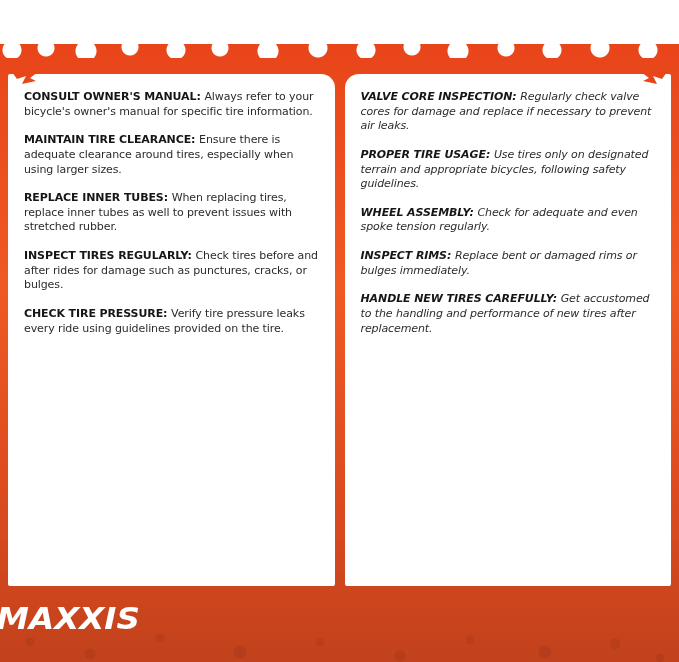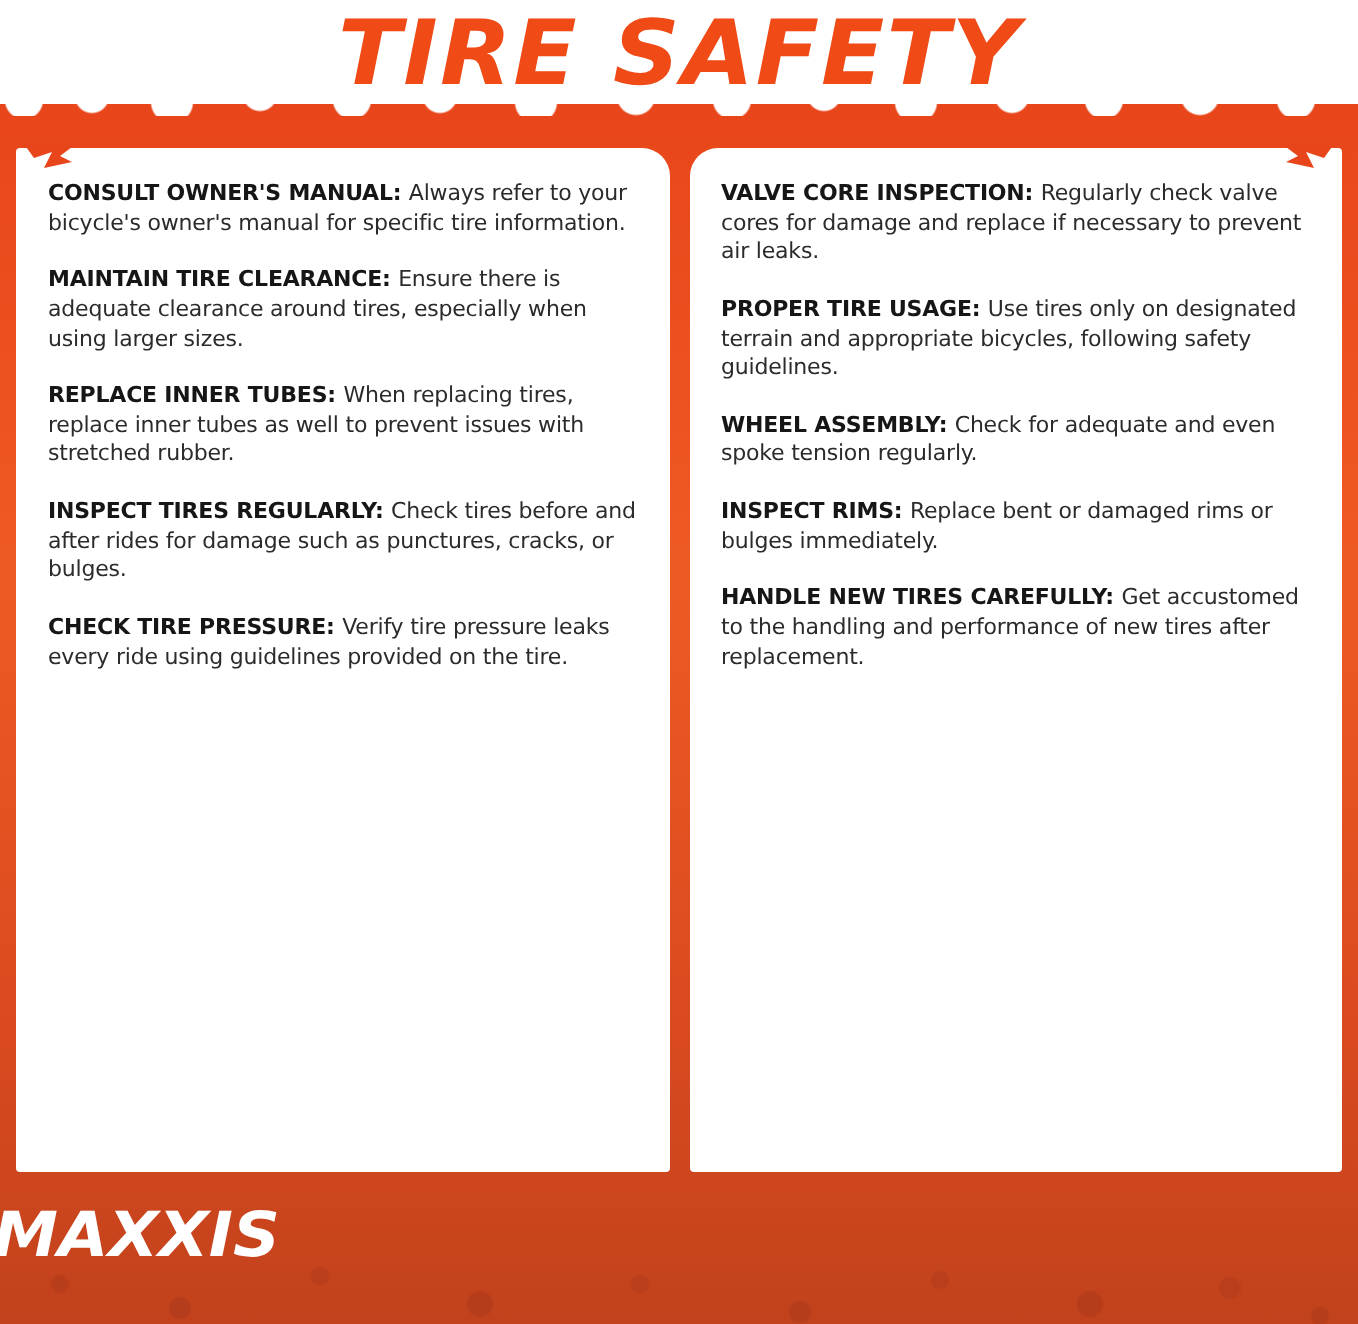--- a/index.html
+++ b/index.html
@@ -116,21 +116,21 @@
     z-index: 4;
   }
   .panel {
     position: relative;
     background: #ffffff;
     flex: 1 1 0;
     padding: 16px 14px 10px 16px;
     box-sizing: border-box;
   }
   .panel-left  { border-radius: 2px 14px 2px 2px; }
-  .panel-right { border-radius: 14px 2px 2px 2px; }
+  .panel-right { border-radius: 14px 2px 2px 2px; font-style: italic; }
 
   
   .nick {
     position: absolute;
     width: 26px;
     height: 22px;
     z-index: 5;
   }
   .nick svg { display: block; }
 
@@ -173,23 +173,20 @@
   }
 </style>
 </head>
 <body>
 
 <div class="poster">
 
   <div class="orange-bg"></div>
   <div class="texture"></div>
 
-  <div class="title-bar">
-    <div class="title-text">TIRE SAFETY</div>
-  </div>
 
   <div class="panels">
 
     <div class="panel panel-left">
       <div class="nick" style="left:4px; top:-2px;">
         <svg width="26" height="22" viewBox="0 0 26 22">
             <path d="M0 0 L26 0 L18 6 L24 9 L10 12 L14 4 L5 7 Z" fill="#e8451a"></path>
           </svg>
       </div>
 

